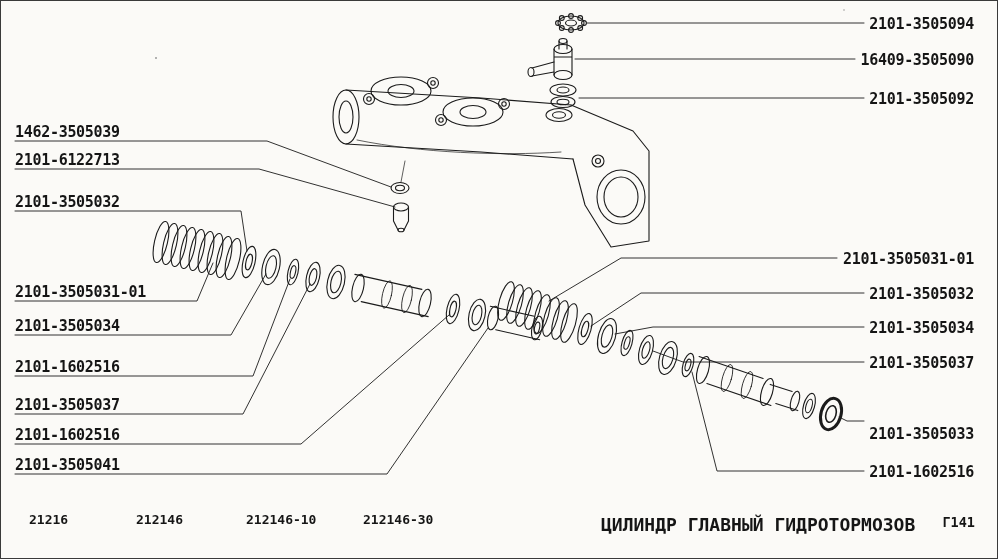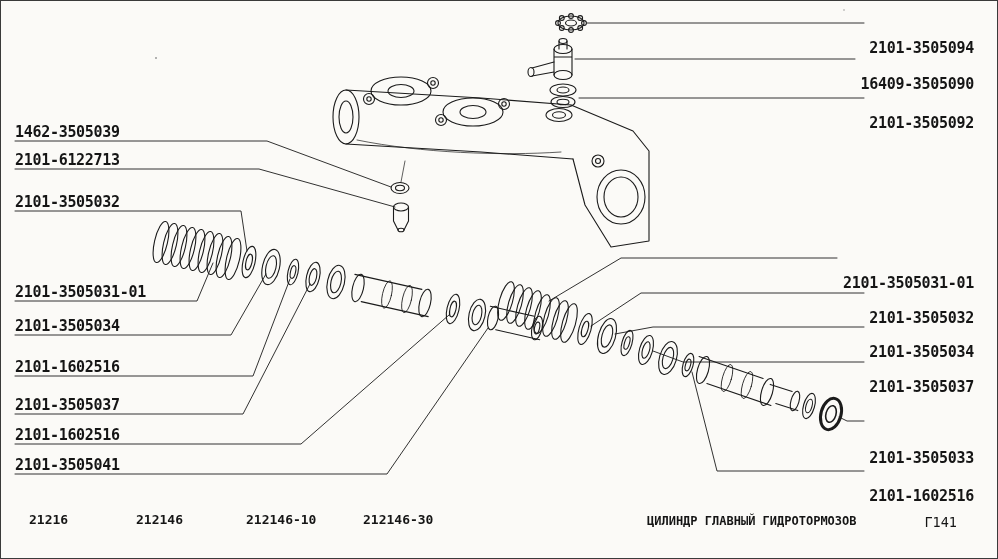--- a/index.html
+++ b/index.html
@@ -4,24 +4,24 @@
 <style>
   html,body{margin:0;padding:0;background:#e9e9e9;}
   .page{
     position:relative;width:998px;height:559px;box-sizing:border-box;
     background:#fbfaf7;border:1px solid #3a3a3a;overflow:hidden;
     font-family:"DejaVu Sans Mono","Liberation Mono",monospace;color:#151515;
   }
   .art{position:absolute;left:0;top:0;width:998px;height:559px;}
   .callout{position:absolute;font-size:15px;font-weight:700;white-space:nowrap;letter-spacing:-0.3px;}
   .callout.l{left:14px;}
-  .callout.r{right:23px;text-align:right;margin-top:24px;}
+  .callout.r{right:23px;text-align:right;}
   .model{position:absolute;top:511px;font-size:13px;font-weight:700;white-space:nowrap;}
-  .caption{position:absolute;top:513px;left:646px;font-size:12px;font-weight:700;white-space:nowrap;}
-  .pageref{position:absolute;top:513px;right:40px;font-size:13.5px;font-weight:400;white-space:nowrap;margin-left:36px;}
+  .caption{position:absolute;top:513px;left:600px;font-size:18px;font-weight:700;white-space:nowrap;}
+  .pageref{position:absolute;top:513px;right:22px;font-size:13.5px;font-weight:700;white-space:nowrap;margin-left:36px;}
 </style>
 </head>
 <body>
 
 <div class="page">
 
   <svg class="art" viewBox="0 0 998 559" xmlns="http://www.w3.org/2000/svg">
     <g fill="none" stroke="#1b1b1b" stroke-width="1.1" stroke-linecap="round" stroke-linejoin="round">
 
       <g stroke-width="0.9">

